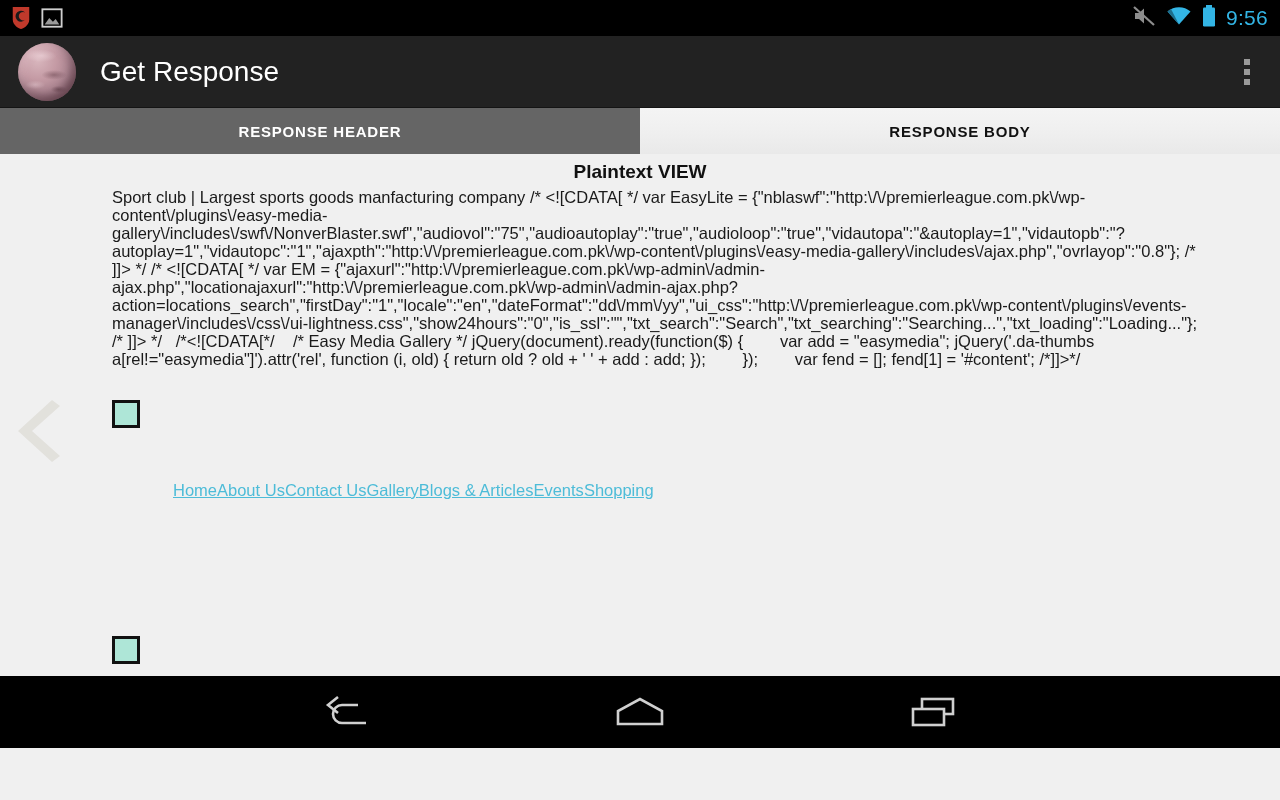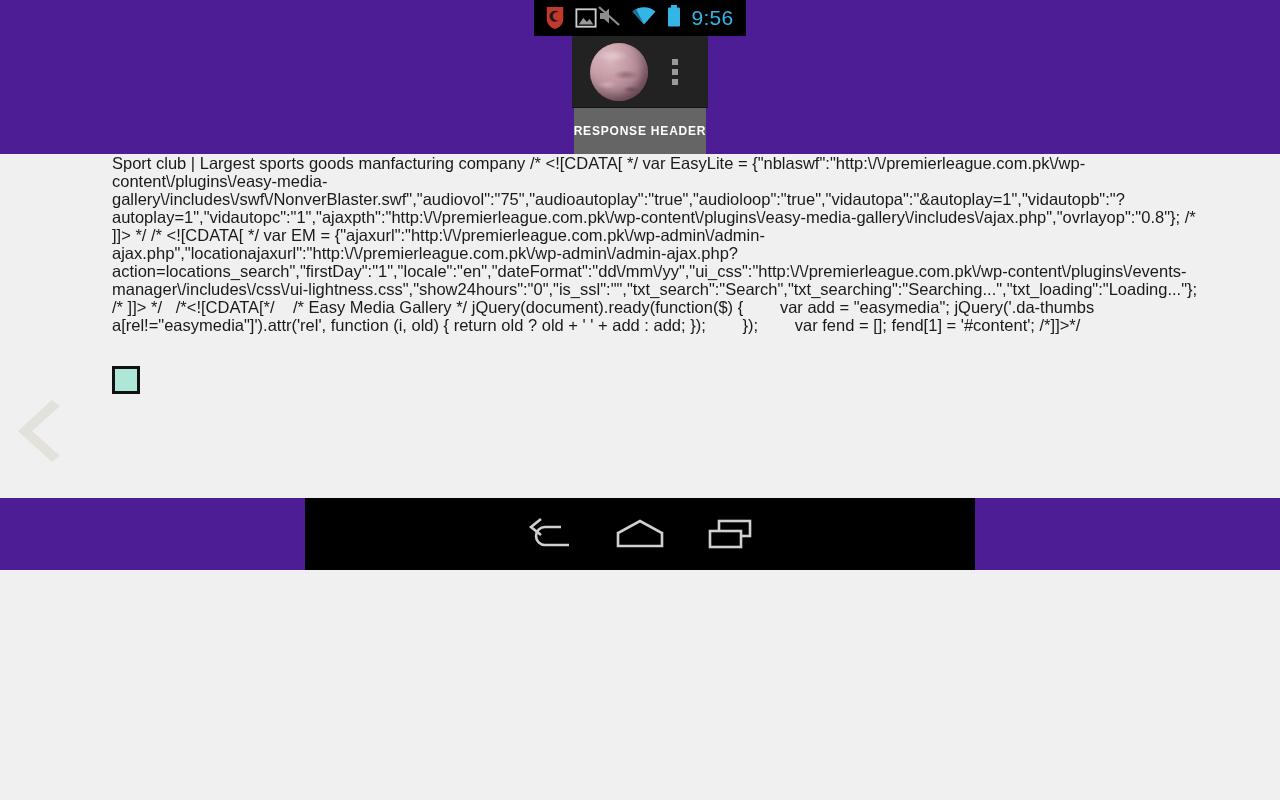--- a/index.html
+++ b/index.html
@@ -5,24 +5,23 @@
   * { box-sizing: border-box; margin: 0; padding: 0; }
   html, body {
     width: 1280px; height: 800px;
     overflow: hidden;
     background: #f0f0f0;
     font-family: "Liberation Sans", sans-serif;
   }
 
   #screen {
     position: relative;
-    width: 1280px; height: 570px;
+    width: 1280px; height: 748px;
     display: flex; flex-direction: column;
-    background: #4c1d95;
-    align-items: center;
+    background: #ef4444;
   }
 
   
   .statusbar {
     height: 36px;
     background: #000000;
     display: flex;
     align-items: center;
     padding: 0 12px 0 10px;
     flex: 0 0 36px;
@@ -93,21 +92,21 @@
   .tabstrip {
     height: 46px;
     display: flex;
     flex: 0 0 46px;
   }
   .tab {
     flex: 1 1 50%;
     display: flex;
     align-items: center;
     justify-content: center;
-    font-size: 12px;
+    font-size: 15px;
     font-weight: bold;
     letter-spacing: 0.8px;
   }
   .tab.inactive {
     background: #656565;
     color: #ffffff;
   }
   .tab.active {
     background: linear-gradient(to bottom, #f4f4f4 0%, #efefef 55%, #e9e9e9 100%);
     color: #111111;
@@ -232,40 +231,46 @@
           <rect x="4" y="0" width="6" height="3" fill="#33b5e5"></rect>
           <rect x="1" y="2.5" width="12" height="19" rx="1.2" fill="#33b5e5"></rect>
         </svg>
       </span>
       <span class="sb-clock">9:56</span>
     </div>
   </div>
 
   <div class="actionbar">
     <div class="app-avatar"></div>
+    <div class="app-title">Get Response</div>
     <div class="ab-spacer"></div>
     <div class="overflow-btn">
       <i></i>
       <i></i>
       <i></i>
     </div>
   </div>
 
   <div class="tabstrip">
     <div class="tab inactive">RESPONSE HEADER</div>
+    <div class="tab active">RESPONSE BODY</div>
   </div>
 
   <div class="content">
 
+    <div class="view-title">Plaintext VIEW</div>
 
     <div class="page-body">
       <div class="blob">Sport club | Largest sports goods manfacturing company /* &lt;![CDATA[ */ var EasyLite = {"nblaswf":"http:\/\/premierleague.com.pk\/wp-content\/plugins\/easy-media-gallery\/includes\/swf\/NonverBlaster.swf","audiovol":"75","audioautoplay":"true","audioloop":"true","vidautopa":"&amp;autoplay=1","vidautopb":"?autoplay=1","vidautopc":"1","ajaxpth":"http:\/\/premierleague.com.pk\/wp-content\/plugins\/easy-media-gallery\/includes\/ajax.php","ovrlayop":"0.8"}; /* ]]&gt; */ /* &lt;![CDATA[ */ var EM = {"ajaxurl":"http:\/\/premierleague.com.pk\/wp-admin\/admin-ajax.php","locationajaxurl":"http:\/\/premierleague.com.pk\/wp-admin\/admin-ajax.php?action=locations_search","firstDay":"1","locale":"en","dateFormat":"dd\/mm\/yy","ui_css":"http:\/\/premierleague.com.pk\/wp-content\/plugins\/events-manager\/includes\/css\/ui-lightness.css","show24hours":"0","is_ssl":"","txt_search":"Search","txt_searching":"Searching...","txt_loading":"Loading..."}; /* ]]&gt; */   /*&lt;![CDATA[*/    /* Easy Media Gallery */ jQuery(document).ready(function($) {        var add = "easymedia"; jQuery('.da-thumbs a[rel!="easymedia"]').attr('rel', function (i, old) { return old ? old + ' ' + add : add; });        });        var fend = []; fend[1] = '#content'; /*]]&gt;*/</div>
 
       <div class="ph-box ph-1"></div>
 
+      <div class="navlinks">
+        <a href="#">Home</a><a href="#">About Us</a><a href="#">Contact Us</a><a href="#">Gallery</a><a href="#">Blogs &amp; Articles</a><a href="#">Events</a><a href="#">Shopping</a>
+      </div>
 
       <div class="ph-box ph-2"></div>
 
 
     </div>
 
     <svg class="swipe-chevron" viewBox="0 0 56 62">
       <path d="M46 6 L18 31 L46 56 L38 62 L4 31 L38 0 Z" fill="#dedcd6"></path>
     </svg>
   </div>

